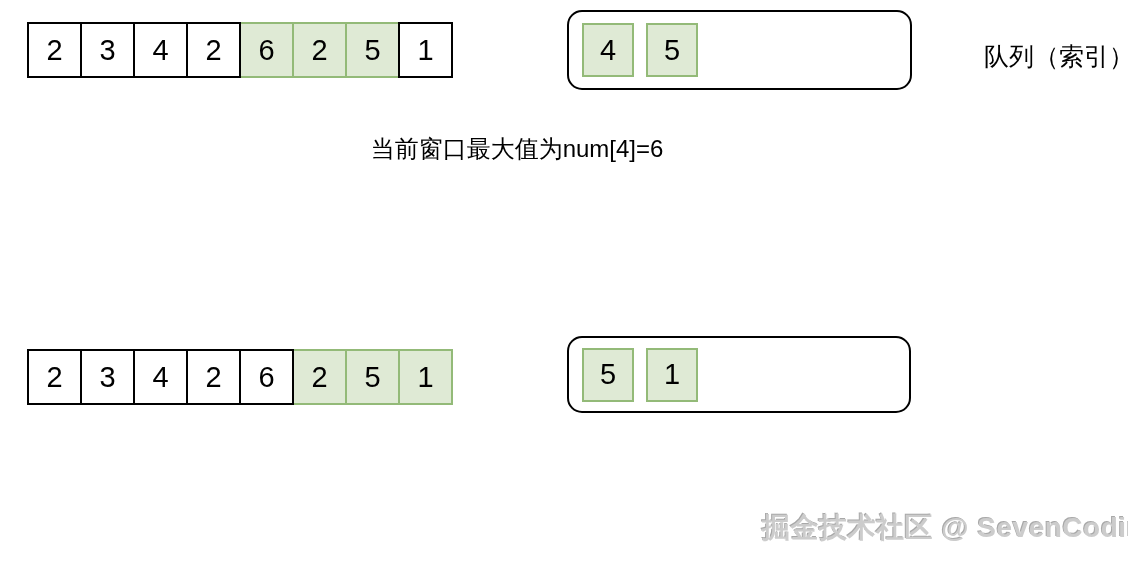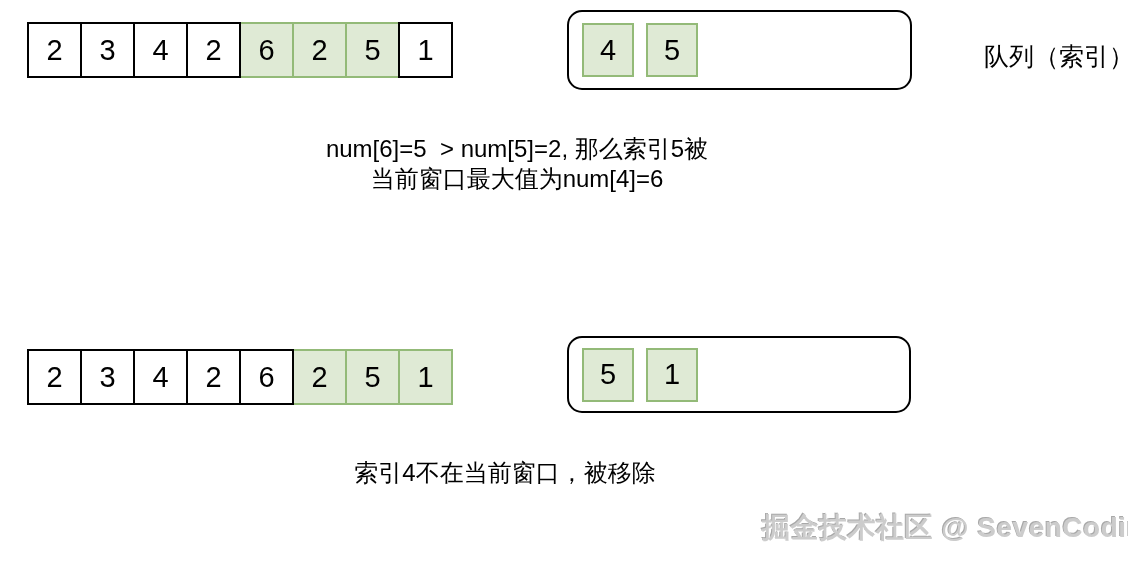--- a/index.html
+++ b/index.html
@@ -122,21 +122,20 @@
     </div>
 
     <div class="queue" style="left:567px; top:10px; width:345px; height:80px;">
       <div class="qcell">4</div>
       <div class="qcell">5</div>
     </div>
 
     <div class="queue-label">队列（索引）</div>
 
     <div class="caption caption-1">
-      <div>num[6]=5  &gt; num[5]=2, 那么索引5被</div>
       <div>当前窗口最大值为num[4]=6</div>
     </div>
   </section>
 
   <section>
 
     <div class="array" style="left:27px; top:349px;">
       <div class="cell">2</div>
       <div class="cell">3</div>
       <div class="cell">4</div>
@@ -146,18 +145,17 @@
       <div class="cell green">5</div>
       <div class="cell green">1</div>
     </div>
 
     <div class="queue" style="left:567px; top:336px; width:344px; height:77px;">
       <div class="qcell">5</div>
       <div class="qcell">1</div>
     </div>
 
     <div class="caption caption-2">
-      <div>索引4不在当前窗口，被移除</div>
     </div>
   </section>
 
   <div class="watermark">掘金技术社区 @ SevenCoding</div>
 </div>
 
 </body></html>

